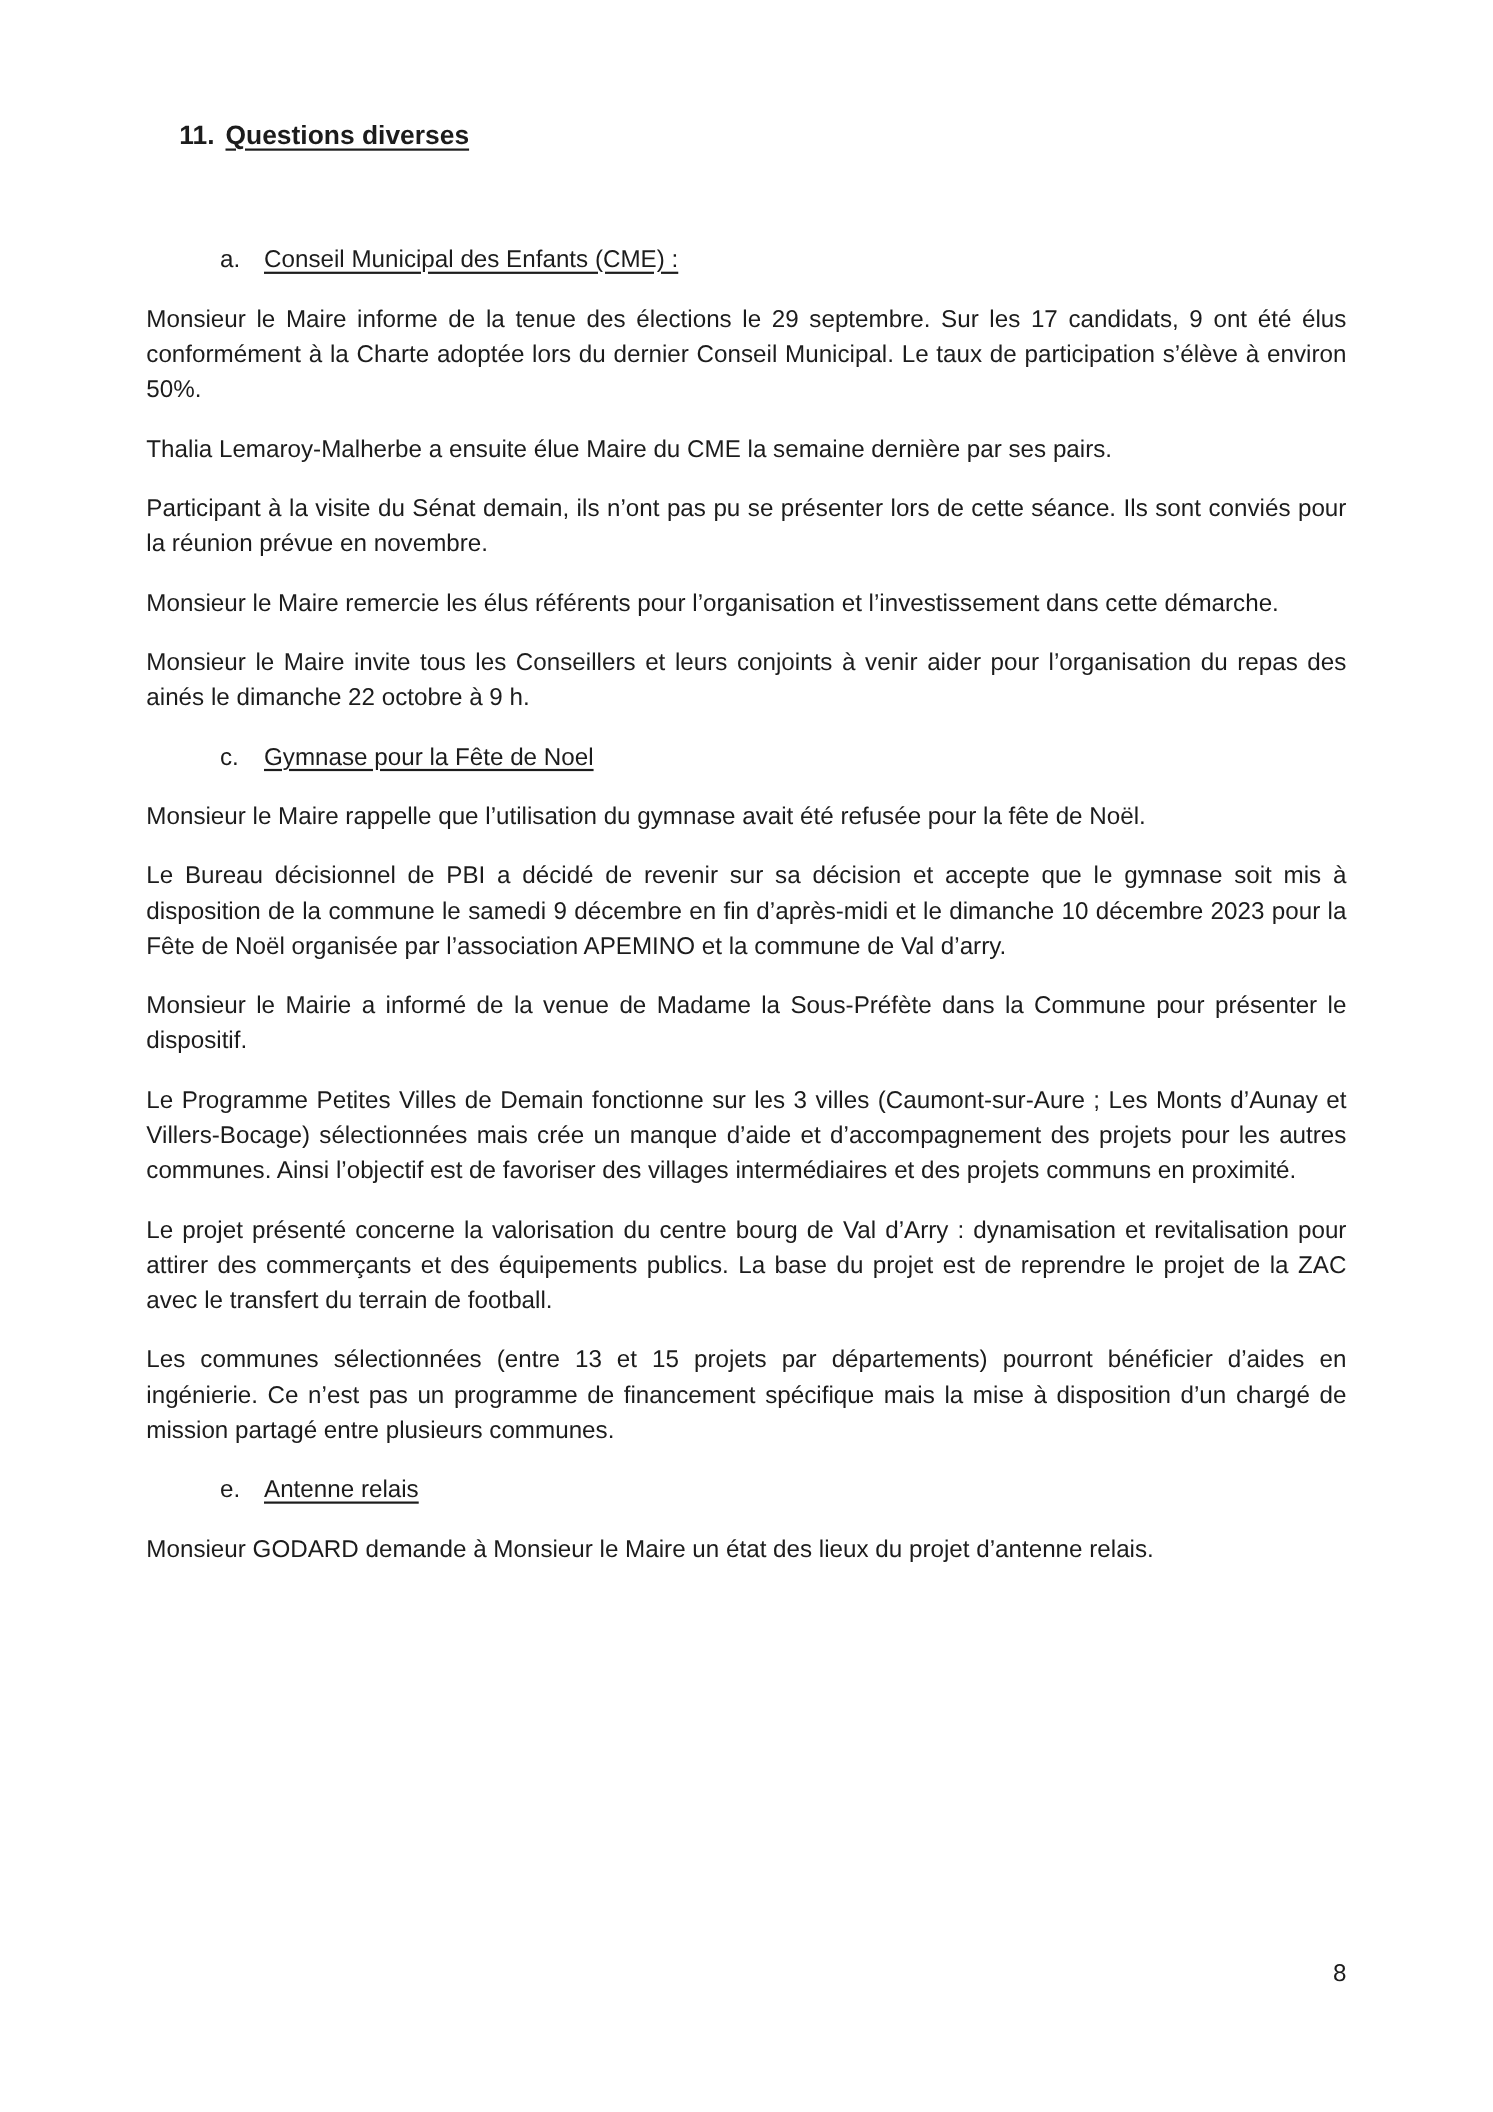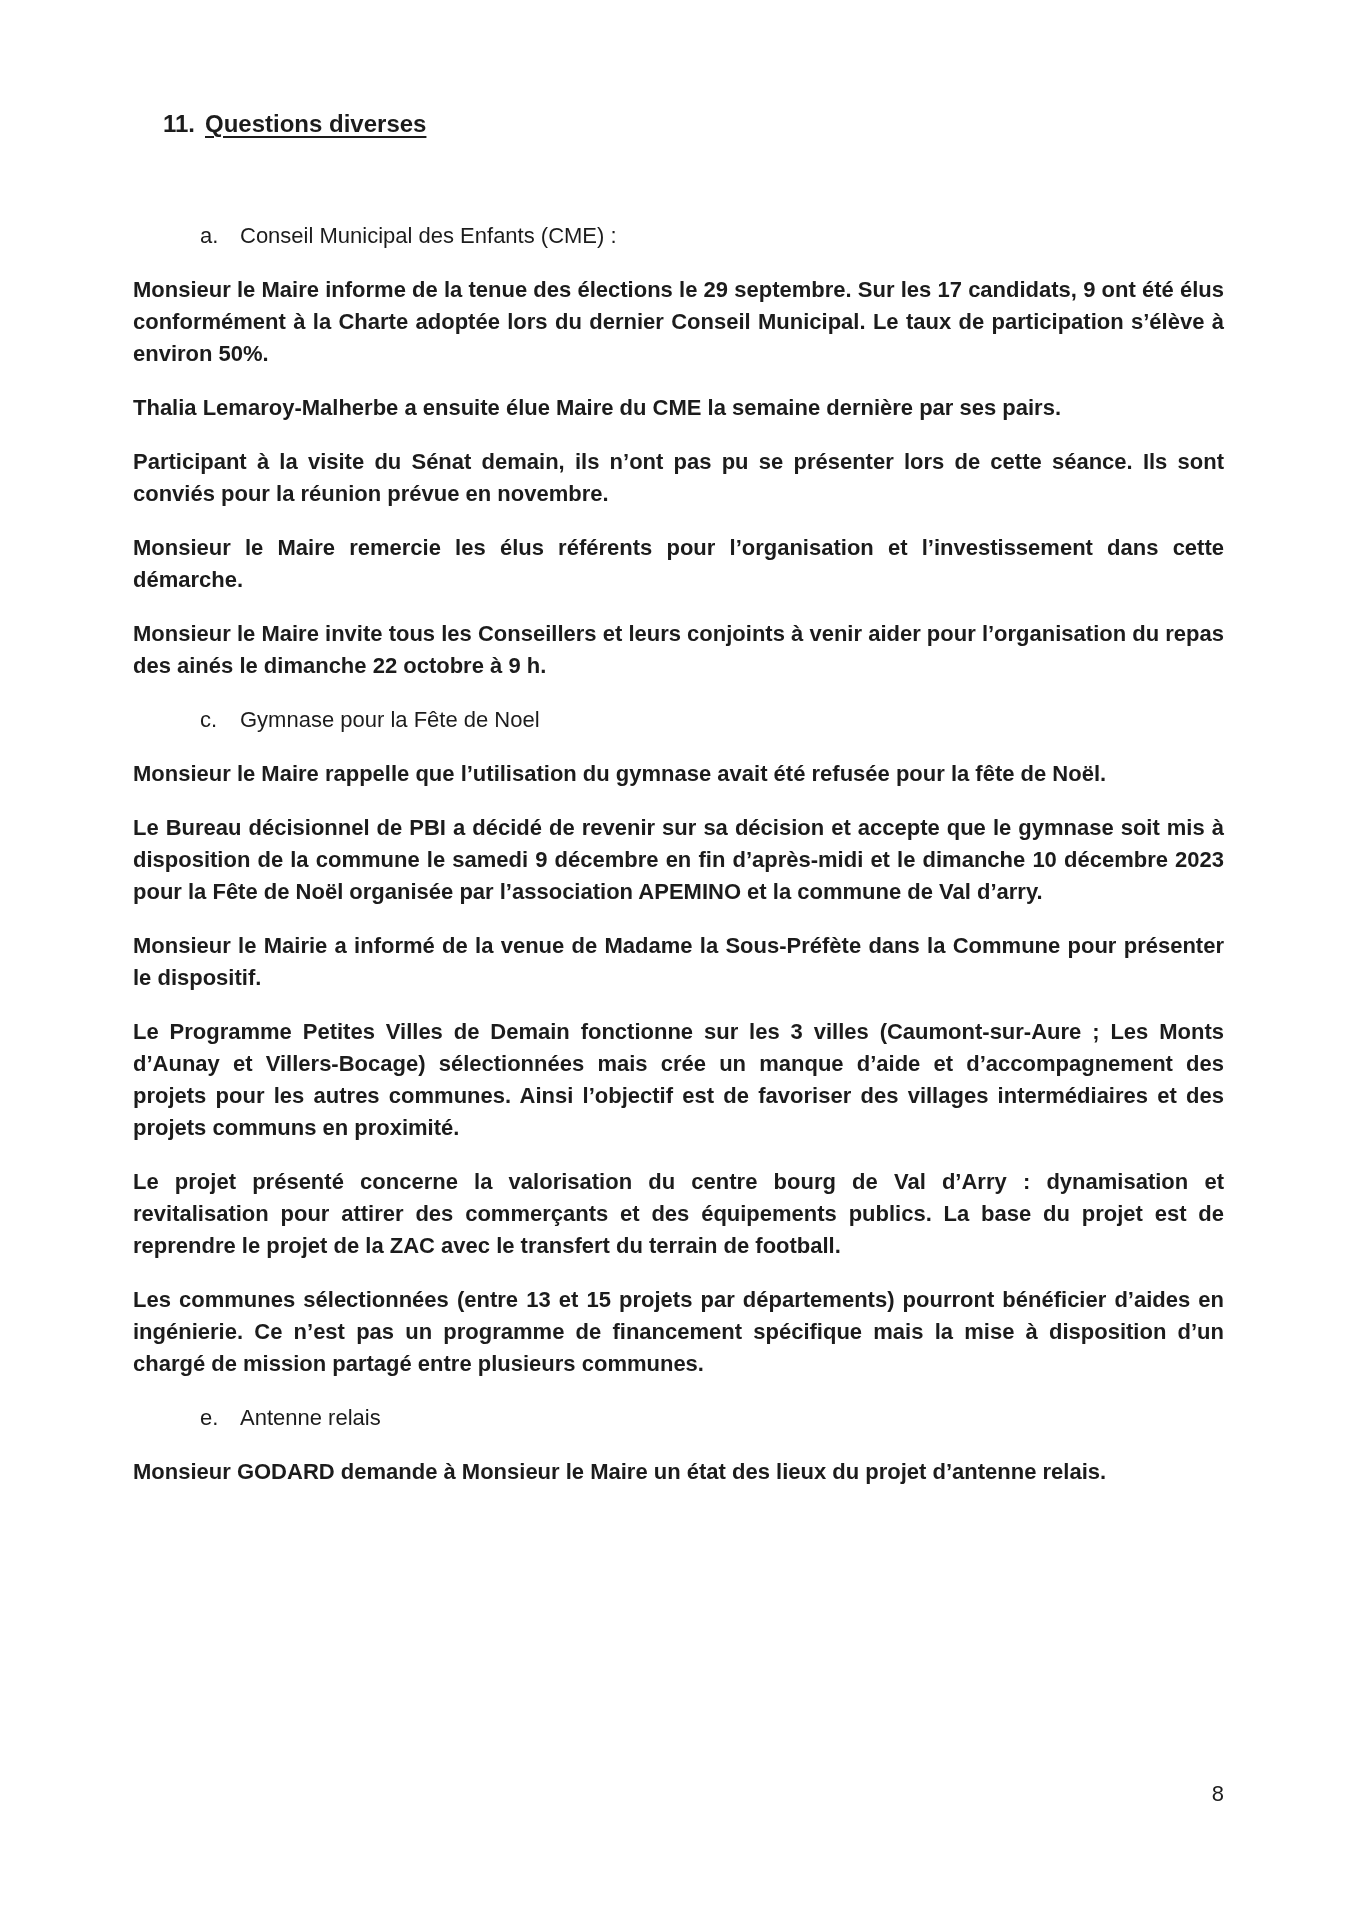--- a/index.html
+++ b/index.html
@@ -38,26 +38,26 @@
   }
   .subheading {
     margin: 0 0 22px 67px;
     white-space: nowrap;
   }
   .subheading .letter {
     display: inline-block;
     min-width: 40px;
   }
   .sub-label {
+    text-decoration: underline;
     text-underline-offset: 4px;
   }
   p.para {
     margin: 4px 0 22px 0;
     text-align: justify;
-    font-weight: bold;
   }
   .page-number {
     position: absolute;
     top: 1778px;
     right: 133px;
     font-size: 22px;
     line-height: 32px;
   }
 </style>
 </head>

